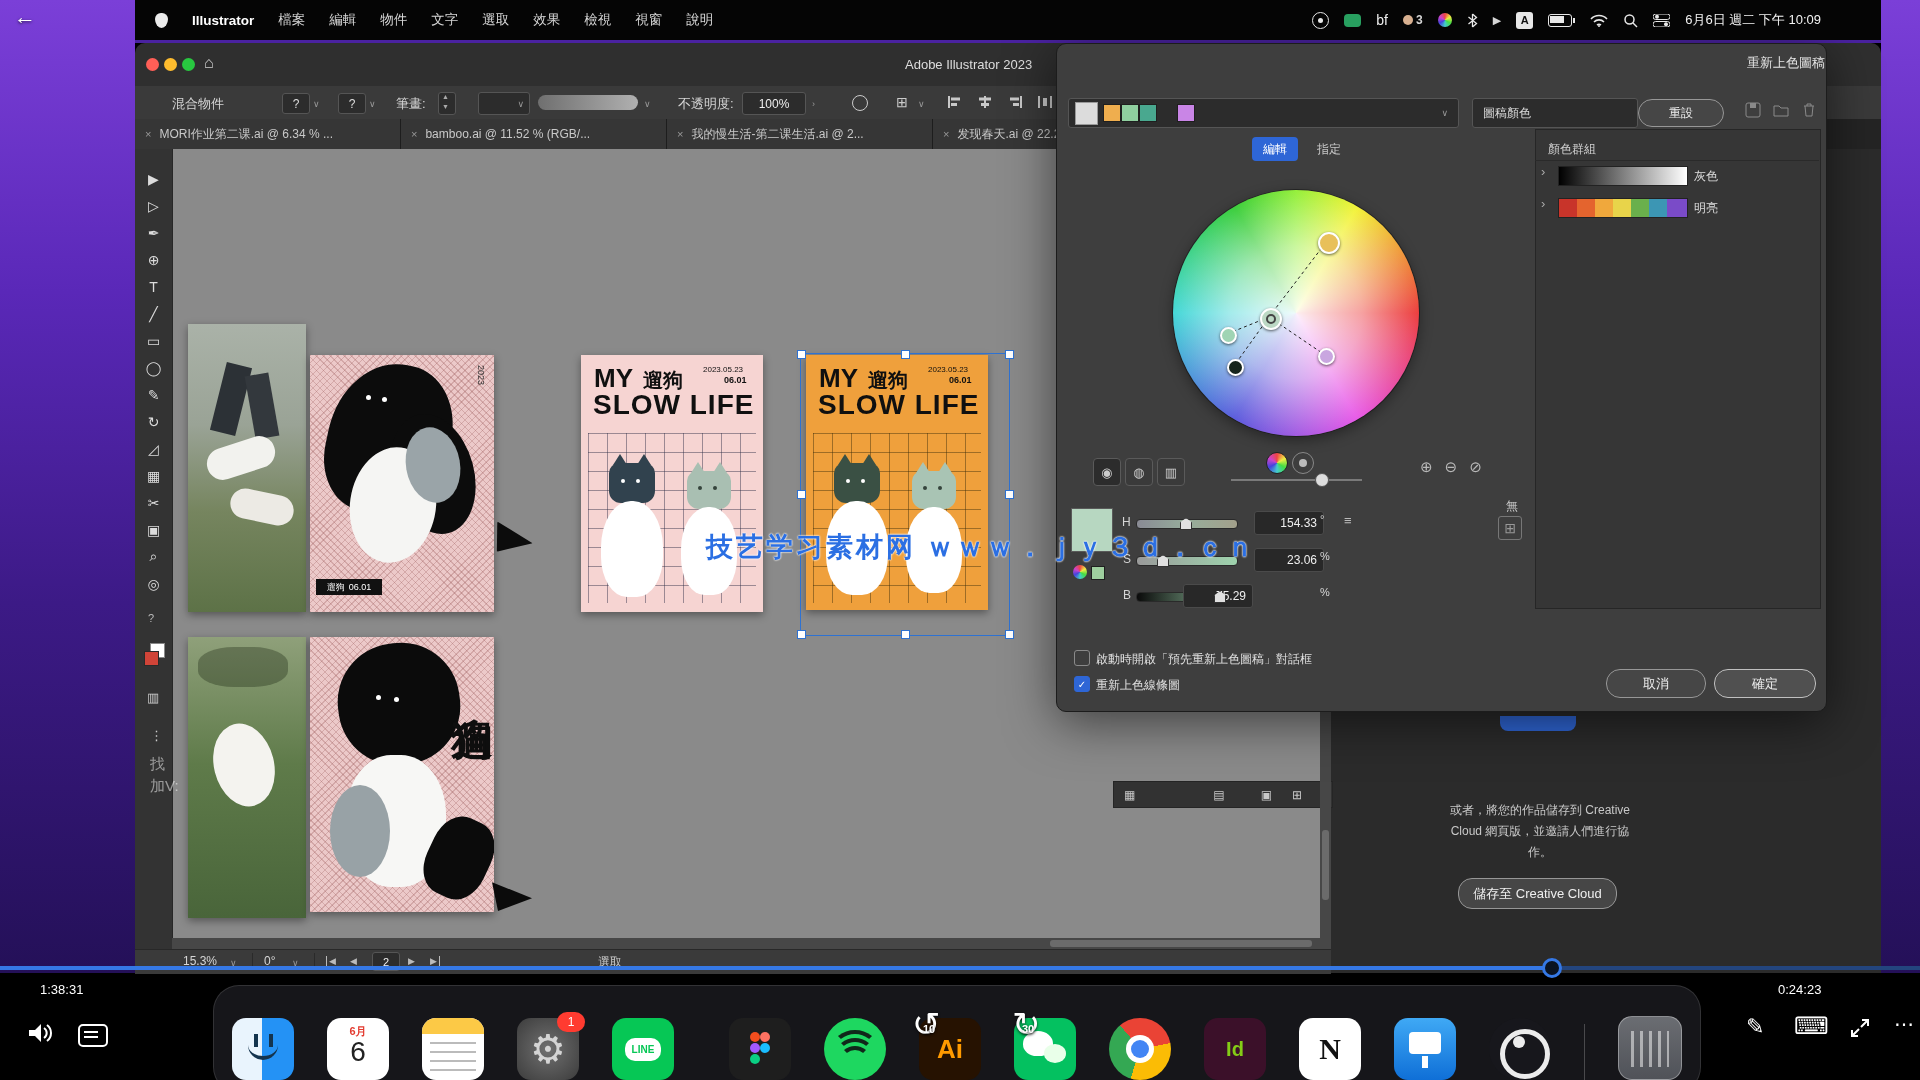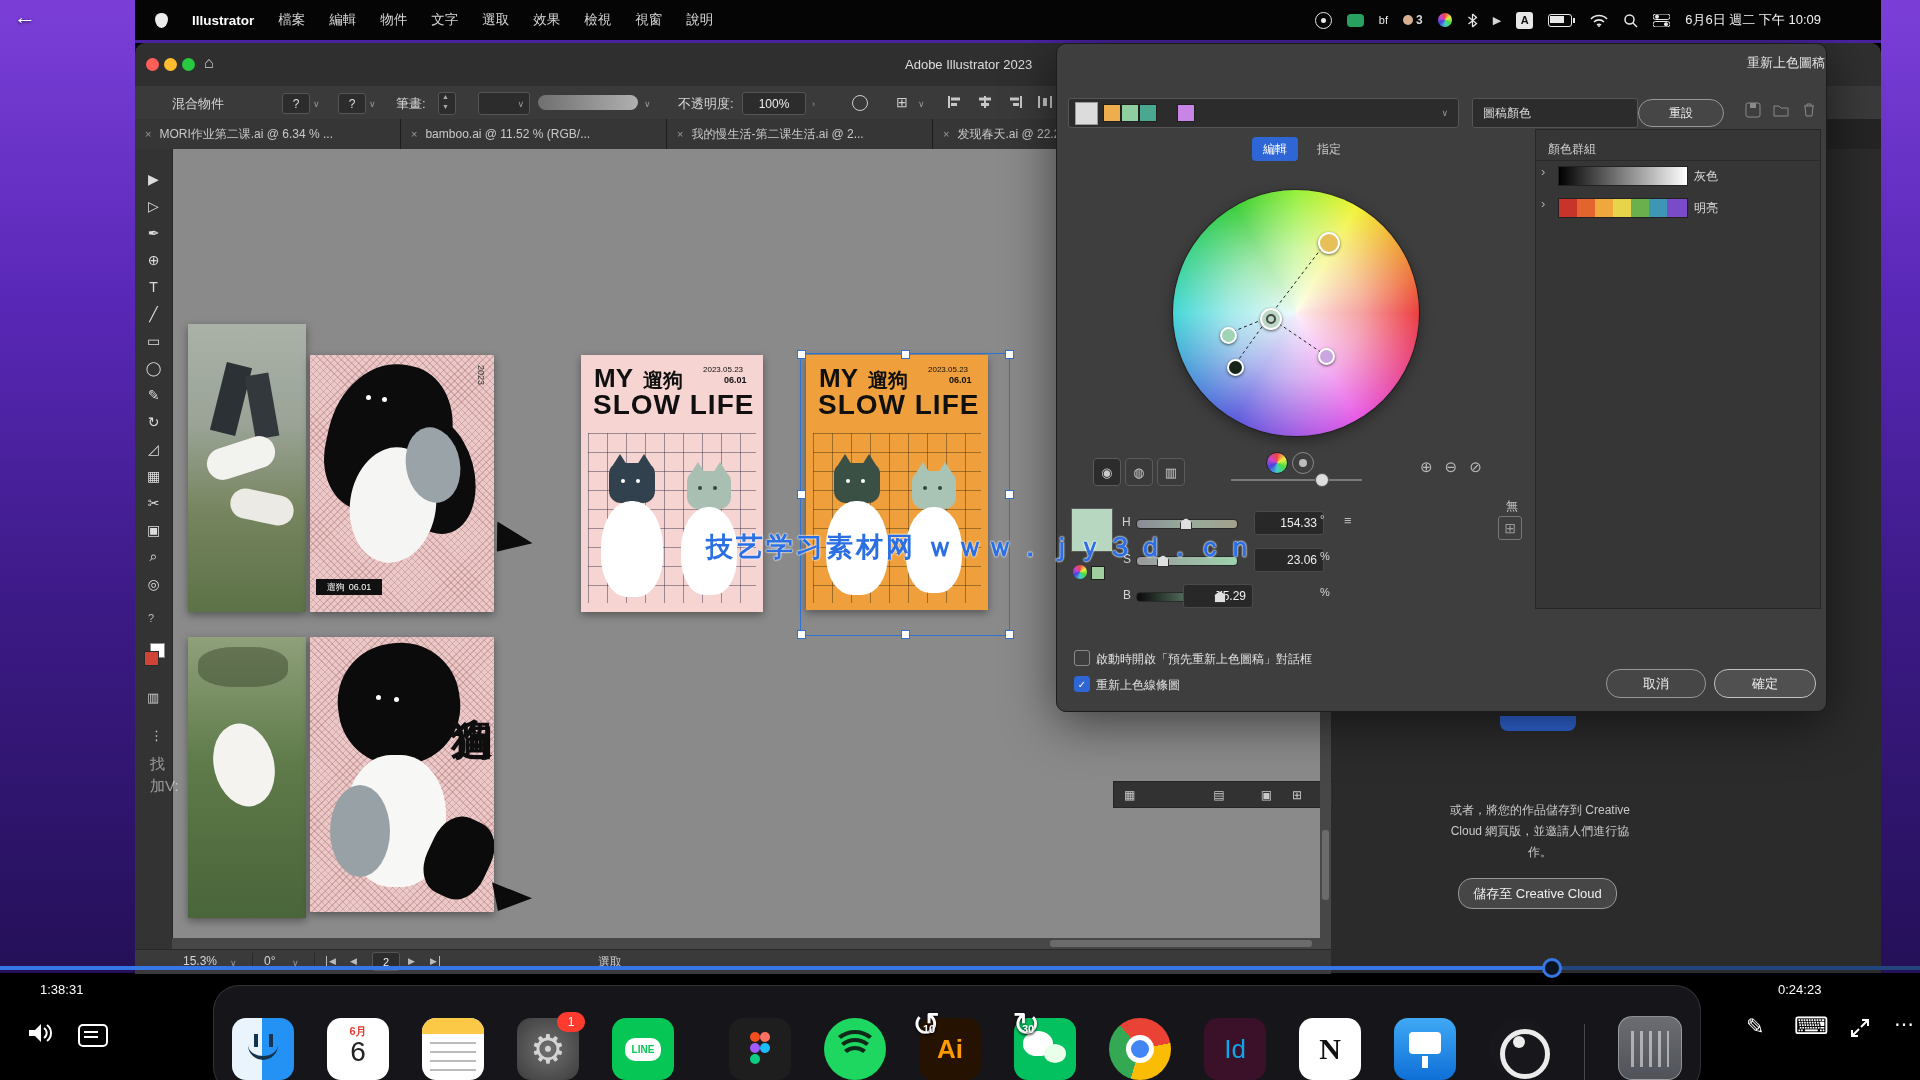--- a/index.html
+++ b/index.html
@@ -97,21 +97,21 @@
   .di-sp i{position:absolute;left:50%;border:4px solid transparent;border-top:4px solid #10281a;border-radius:50%}
   .di-ai{background:#261201;display:flex;align-items:center;justify-content:center}
   .di-ai span{color:#ff9a00;font-weight:700;font-size:26px}
   .di-wc{background:#04c160}
   .di-wc:before{content:"";position:absolute;left:9px;top:13px;width:30px;height:25px;background:#fff;border-radius:50% 50% 46% 46%}
   .di-wc:after{content:"";position:absolute;left:30px;top:26px;width:22px;height:19px;background:#e9ffe9;border-radius:50%}
   .di-chrome{background:conic-gradient(from -40deg,#ea4335 0 33%,#fbbc05 33% 66%,#34a853 66% 100%)}
   .di-chrome:before{content:"";position:absolute;left:17px;top:17px;width:28px;height:28px;background:#fff;border-radius:50%}
   .di-chrome:after{content:"";position:absolute;left:22px;top:22px;width:18px;height:18px;background:#4285f4;border-radius:50%}
   .di-id{background:#3b1029;display:flex;align-items:center;justify-content:center}
-  .di-id span{color:#0ea5e9;font-weight:400;font-size:26px}
+  .di-id span{color:#84cc16;font-weight:700;font-size:20px}
   .di-no{background:#fff;display:flex;align-items:center;justify-content:center}
   .di-no span{color:#111;font-weight:700;font-size:30px;font-family:"Liberation Serif",serif}
   .di-key{background:linear-gradient(180deg,#3fa9f5,#0f6fd7)}
   .di-key:before{content:"";position:absolute;left:15px;top:14px;width:32px;height:22px;background:#fff;border-radius:4px}
   .di-key:after{content:"";position:absolute;left:28px;top:38px;width:6px;height:12px;background:#fff}
   .di-obs{background:#17171c}
   .di-obs:before{content:"";position:absolute;left:11px;top:11px;width:40px;height:40px;border:5px solid #ececec;border-radius:50%}
   .di-obs:after{content:"";position:absolute;left:24px;top:18px;width:12px;height:12px;background:#ececec;border-radius:50%}
   .di-trash{background:linear-gradient(180deg,rgba(210,215,222,.45),rgba(150,156,165,.45));
      border:1px solid rgba(255,255,255,.35)}
@@ -143,21 +143,21 @@
       <span class="t" style="font-size:13.5px">效果</span>
       <span class="t" style="font-size:13.5px">檢視</span>
       <span class="t" style="font-size:13.5px">視窗</span>
       <span class="t" style="font-size:13.5px">說明</span>
     </div>
     <div class="f" style="position:absolute;right:60px;top:0;height:40px;gap:15px">
       <span style="width:15px;height:15px;border:1.5px solid #e8e8e8;border-radius:50%;display:inline-flex;align-items:center;justify-content:center">
           <i style="width:5px;height:5px;background:#e8e8e8;border-radius:50%"></i>
         </span>
       <span style="width:17px;height:13px;background:#28a060;border-radius:4px"></span>
-      <span class="t" style="font-size:11px;color:#eee">bf</span>
+      <span class="t" style="font-size:14px;color:#eee">bf</span>
       <span class="f" style="gap:3px">
           <i style="width:10px;height:10px;background:#d8b090;border-radius:50%"></i>
           <b class="t" style="font-size:12px">3</b>
         </span>
       <span class="mini-wheel" style="width:14px;height:14px;display:inline-block"></span>
       <svg width="11" height="15">
           <path d="M5.5 1 L9.5 4.5 L1.5 11 M5.5 14 L9.5 10.5 L1.5 4 M5.5 1 L5.5 14" stroke="#e8e8e8" stroke-width="1.3" fill="none"></path>
         </svg>
       <span class="t" style="font-size:11px">▶</span>
       <span style="width:17px;height:17px;background:#e8e8e8;color:#111;border-radius:3px;font-size:11px;font-weight:700;display:inline-flex;align-items:center;justify-content:center">A</span>

